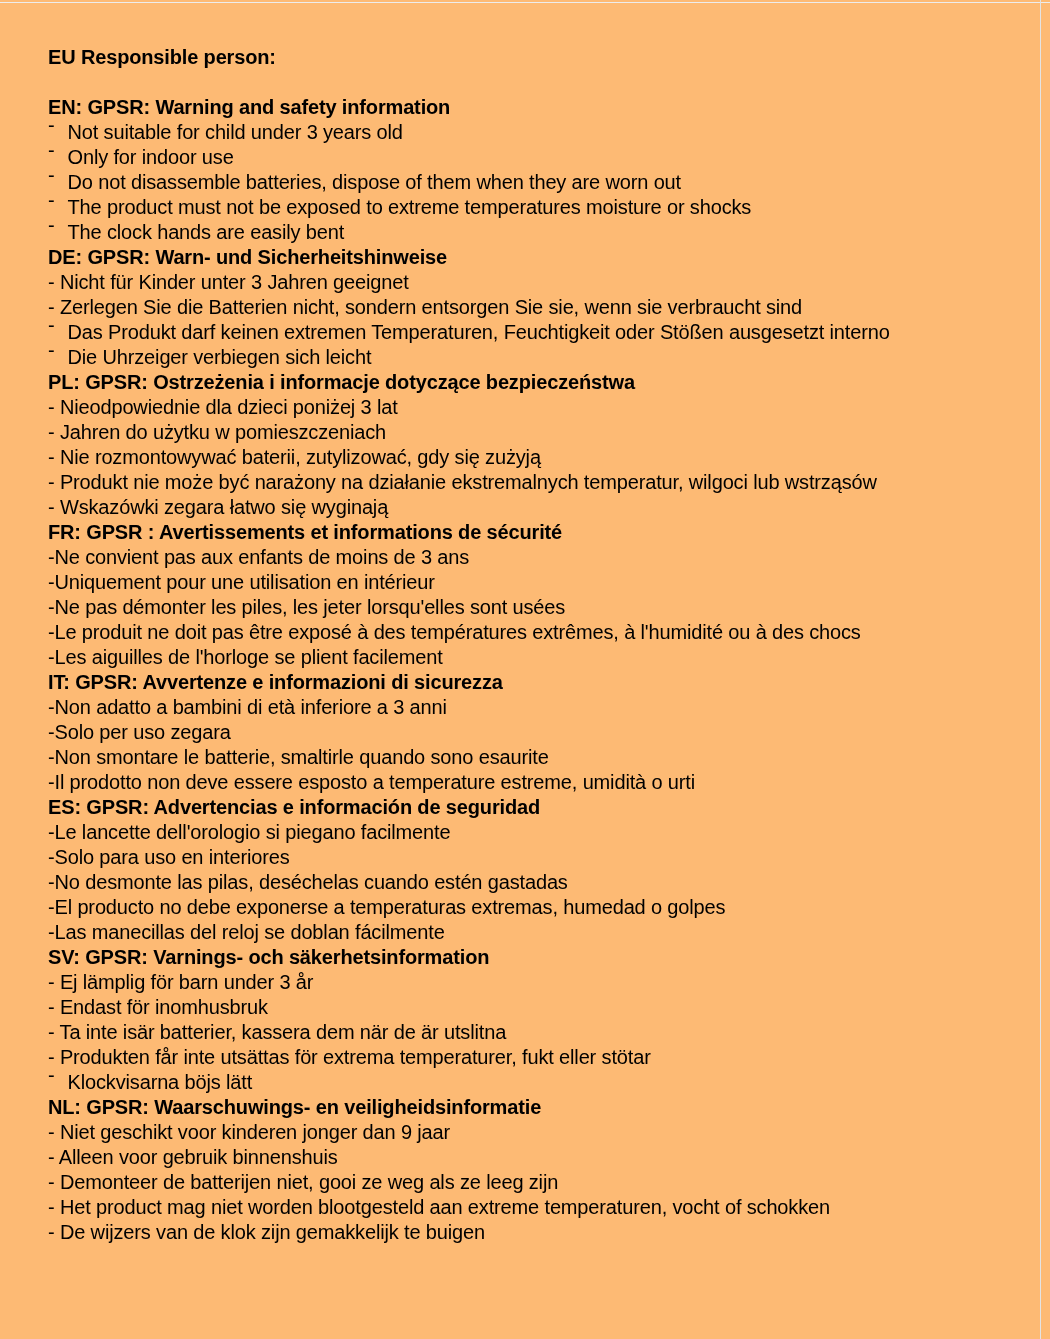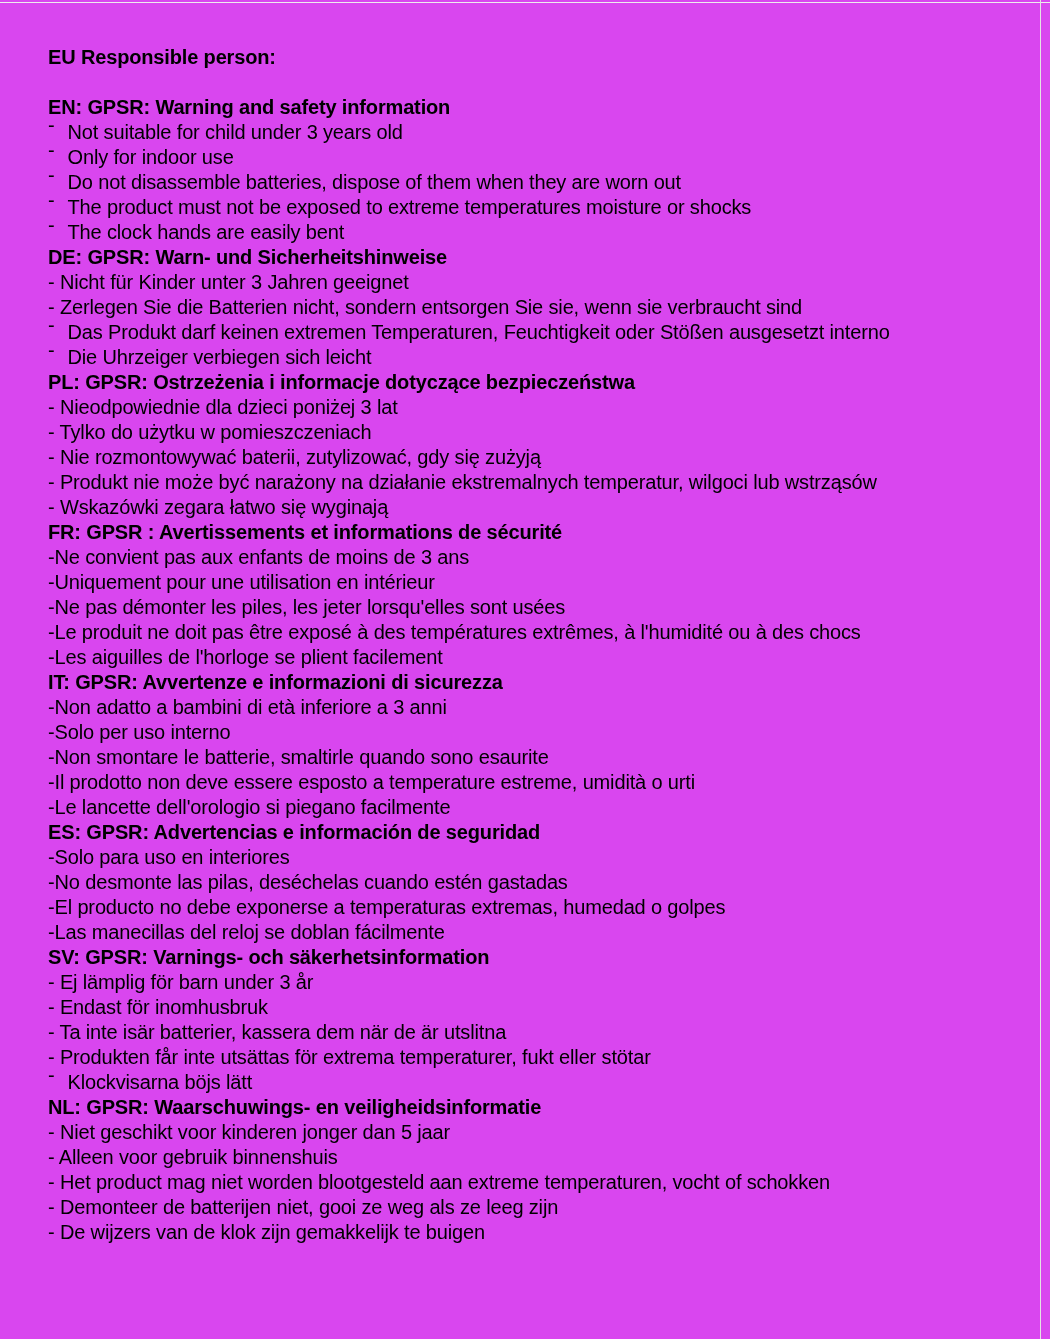--- a/index.html
+++ b/index.html
@@ -1,19 +1,19 @@
 <!DOCTYPE html>
 <html><head>
 <meta charset="utf-8">
 <style>
   html, body { margin:0; padding:0; background:#ffffff; }
   .page {
     position:relative;
     width:1050px; height:1339px;
-    background:#d946ef;
+    background:#fdba74;
     color:#000000;
     font-family:"Liberation Sans", sans-serif;
     overflow:hidden;
   }
   .edge-top {
     position:absolute; top:2px; left:0;
     width:1050px; height:1px; background:#ededed;
   }
   .edge-right {
     position:absolute; top:0; left:1040px;
@@ -54,53 +54,53 @@
     <div class="line"><span class="supdash">-</span><span>The clock hands are easily bent</span></div>
 
     <div class="line b">DE: GPSR: Warn- und Sicherheitshinweise</div>
     <div class="line">- Nicht für Kinder unter 3 Jahren geeignet</div>
     <div class="line">- Zerlegen Sie die Batterien nicht, sondern entsorgen Sie sie, wenn sie verbraucht sind</div>
     <div class="line"><span class="supdash">-</span><span>Das Produkt darf keinen extremen Temperaturen, Feuchtigkeit oder Stößen ausgesetzt interno</span></div>
     <div class="line"><span class="supdash">-</span><span>Die Uhrzeiger verbiegen sich leicht</span></div>
 
     <div class="line b">PL: GPSR: Ostrzeżenia i informacje dotyczące bezpieczeństwa</div>
     <div class="line">- Nieodpowiednie dla dzieci poniżej 3 lat</div>
-    <div class="line">- Tylko do użytku w pomieszczeniach</div>
+    <div class="line">- Jahren do użytku w pomieszczeniach</div>
     <div class="line">- Nie rozmontowywać baterii, zutylizować, gdy się zużyją</div>
     <div class="line">- Produkt nie może być narażony na działanie ekstremalnych temperatur, wilgoci lub wstrząsów</div>
     <div class="line">- Wskazówki zegara łatwo się wyginają</div>
 
     <div class="line b">FR: GPSR : Avertissements et informations de sécurité</div>
     <div class="line">-Ne convient pas aux enfants de moins de 3 ans</div>
     <div class="line">-Uniquement pour une utilisation en intérieur</div>
     <div class="line">-Ne pas démonter les piles, les jeter lorsqu'elles sont usées</div>
     <div class="line">-Le produit ne doit pas être exposé à des températures extrêmes, à l'humidité ou à des chocs</div>
     <div class="line">-Les aiguilles de l'horloge se plient facilement</div>
 
     <div class="line b">IT: GPSR: Avvertenze e informazioni di sicurezza</div>
     <div class="line">-Non adatto a bambini di età inferiore a 3 anni</div>
-    <div class="line">-Solo per uso interno</div>
+    <div class="line">-Solo per uso zegara</div>
     <div class="line">-Non smontare le batterie, smaltirle quando sono esaurite</div>
     <div class="line">-Il prodotto non deve essere esposto a temperature estreme, umidità o urti</div>
+    <div class="line b">ES: GPSR: Advertencias e información de seguridad</div>
+
     <div class="line">-Le lancette dell'orologio si piegano facilmente</div>
-
-    <div class="line b">ES: GPSR: Advertencias e información de seguridad</div>
     <div class="line">-Solo para uso en interiores</div>
     <div class="line">-No desmonte las pilas, deséchelas cuando estén gastadas</div>
     <div class="line">-El producto no debe exponerse a temperaturas extremas, humedad o golpes</div>
     <div class="line">-Las manecillas del reloj se doblan fácilmente</div>
 
     <div class="line b">SV: GPSR: Varnings- och säkerhetsinformation</div>
     <div class="line">- Ej lämplig för barn under 3 år</div>
     <div class="line">- Endast för inomhusbruk</div>
     <div class="line">- Ta inte isär batterier, kassera dem när de är utslitna</div>
     <div class="line">- Produkten får inte utsättas för extrema temperaturer, fukt eller stötar</div>
     <div class="line"><span class="supdash">-</span><span>Klockvisarna böjs lätt</span></div>
 
     <div class="line b">NL: GPSR: Waarschuwings- en veiligheidsinformatie</div>
-    <div class="line">- Niet geschikt voor kinderen jonger dan 5 jaar</div>
+    <div class="line">- Niet geschikt voor kinderen jonger dan 9 jaar</div>
     <div class="line">- Alleen voor gebruik binnenshuis</div>
+    <div class="line">- Demonteer de batterijen niet, gooi ze weg als ze leeg zijn</div>
     <div class="line">- Het product mag niet worden blootgesteld aan extreme temperaturen, vocht of schokken</div>
-    <div class="line">- Demonteer de batterijen niet, gooi ze weg als ze leeg zijn</div>
     <div class="line">- De wijzers van de klok zijn gemakkelijk te buigen</div>
 
   </div>
 </div>
 
 </body></html>

